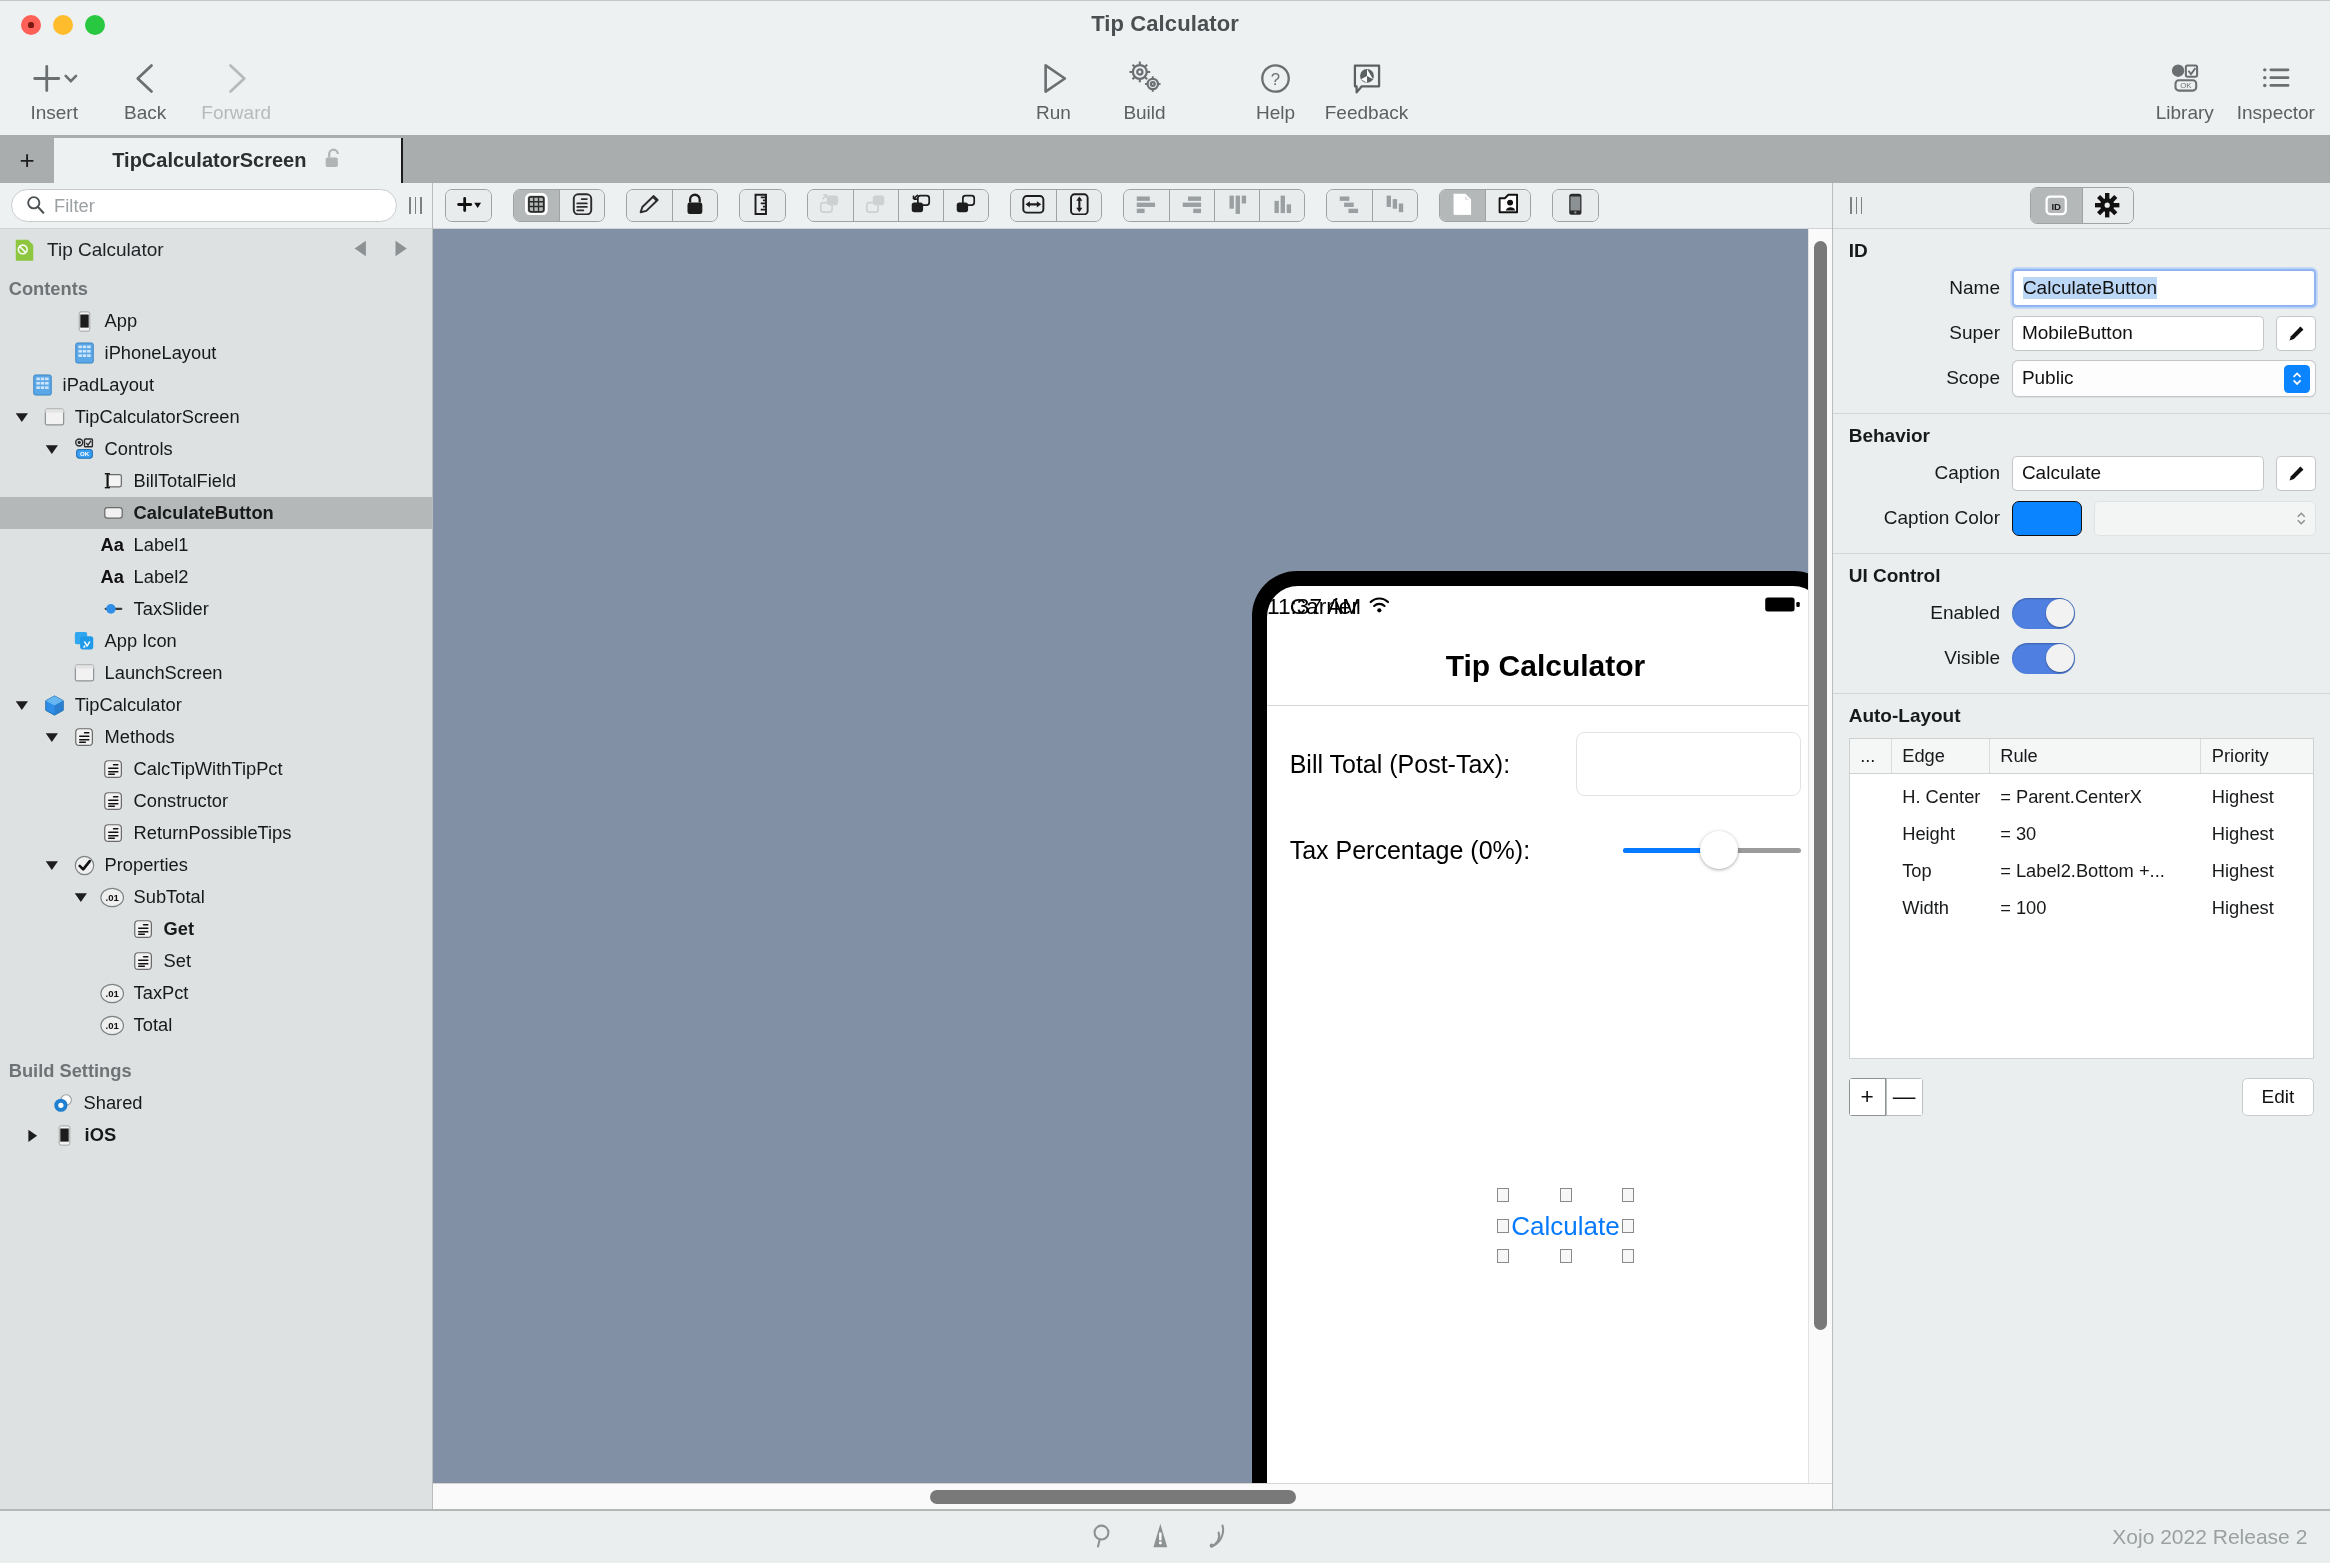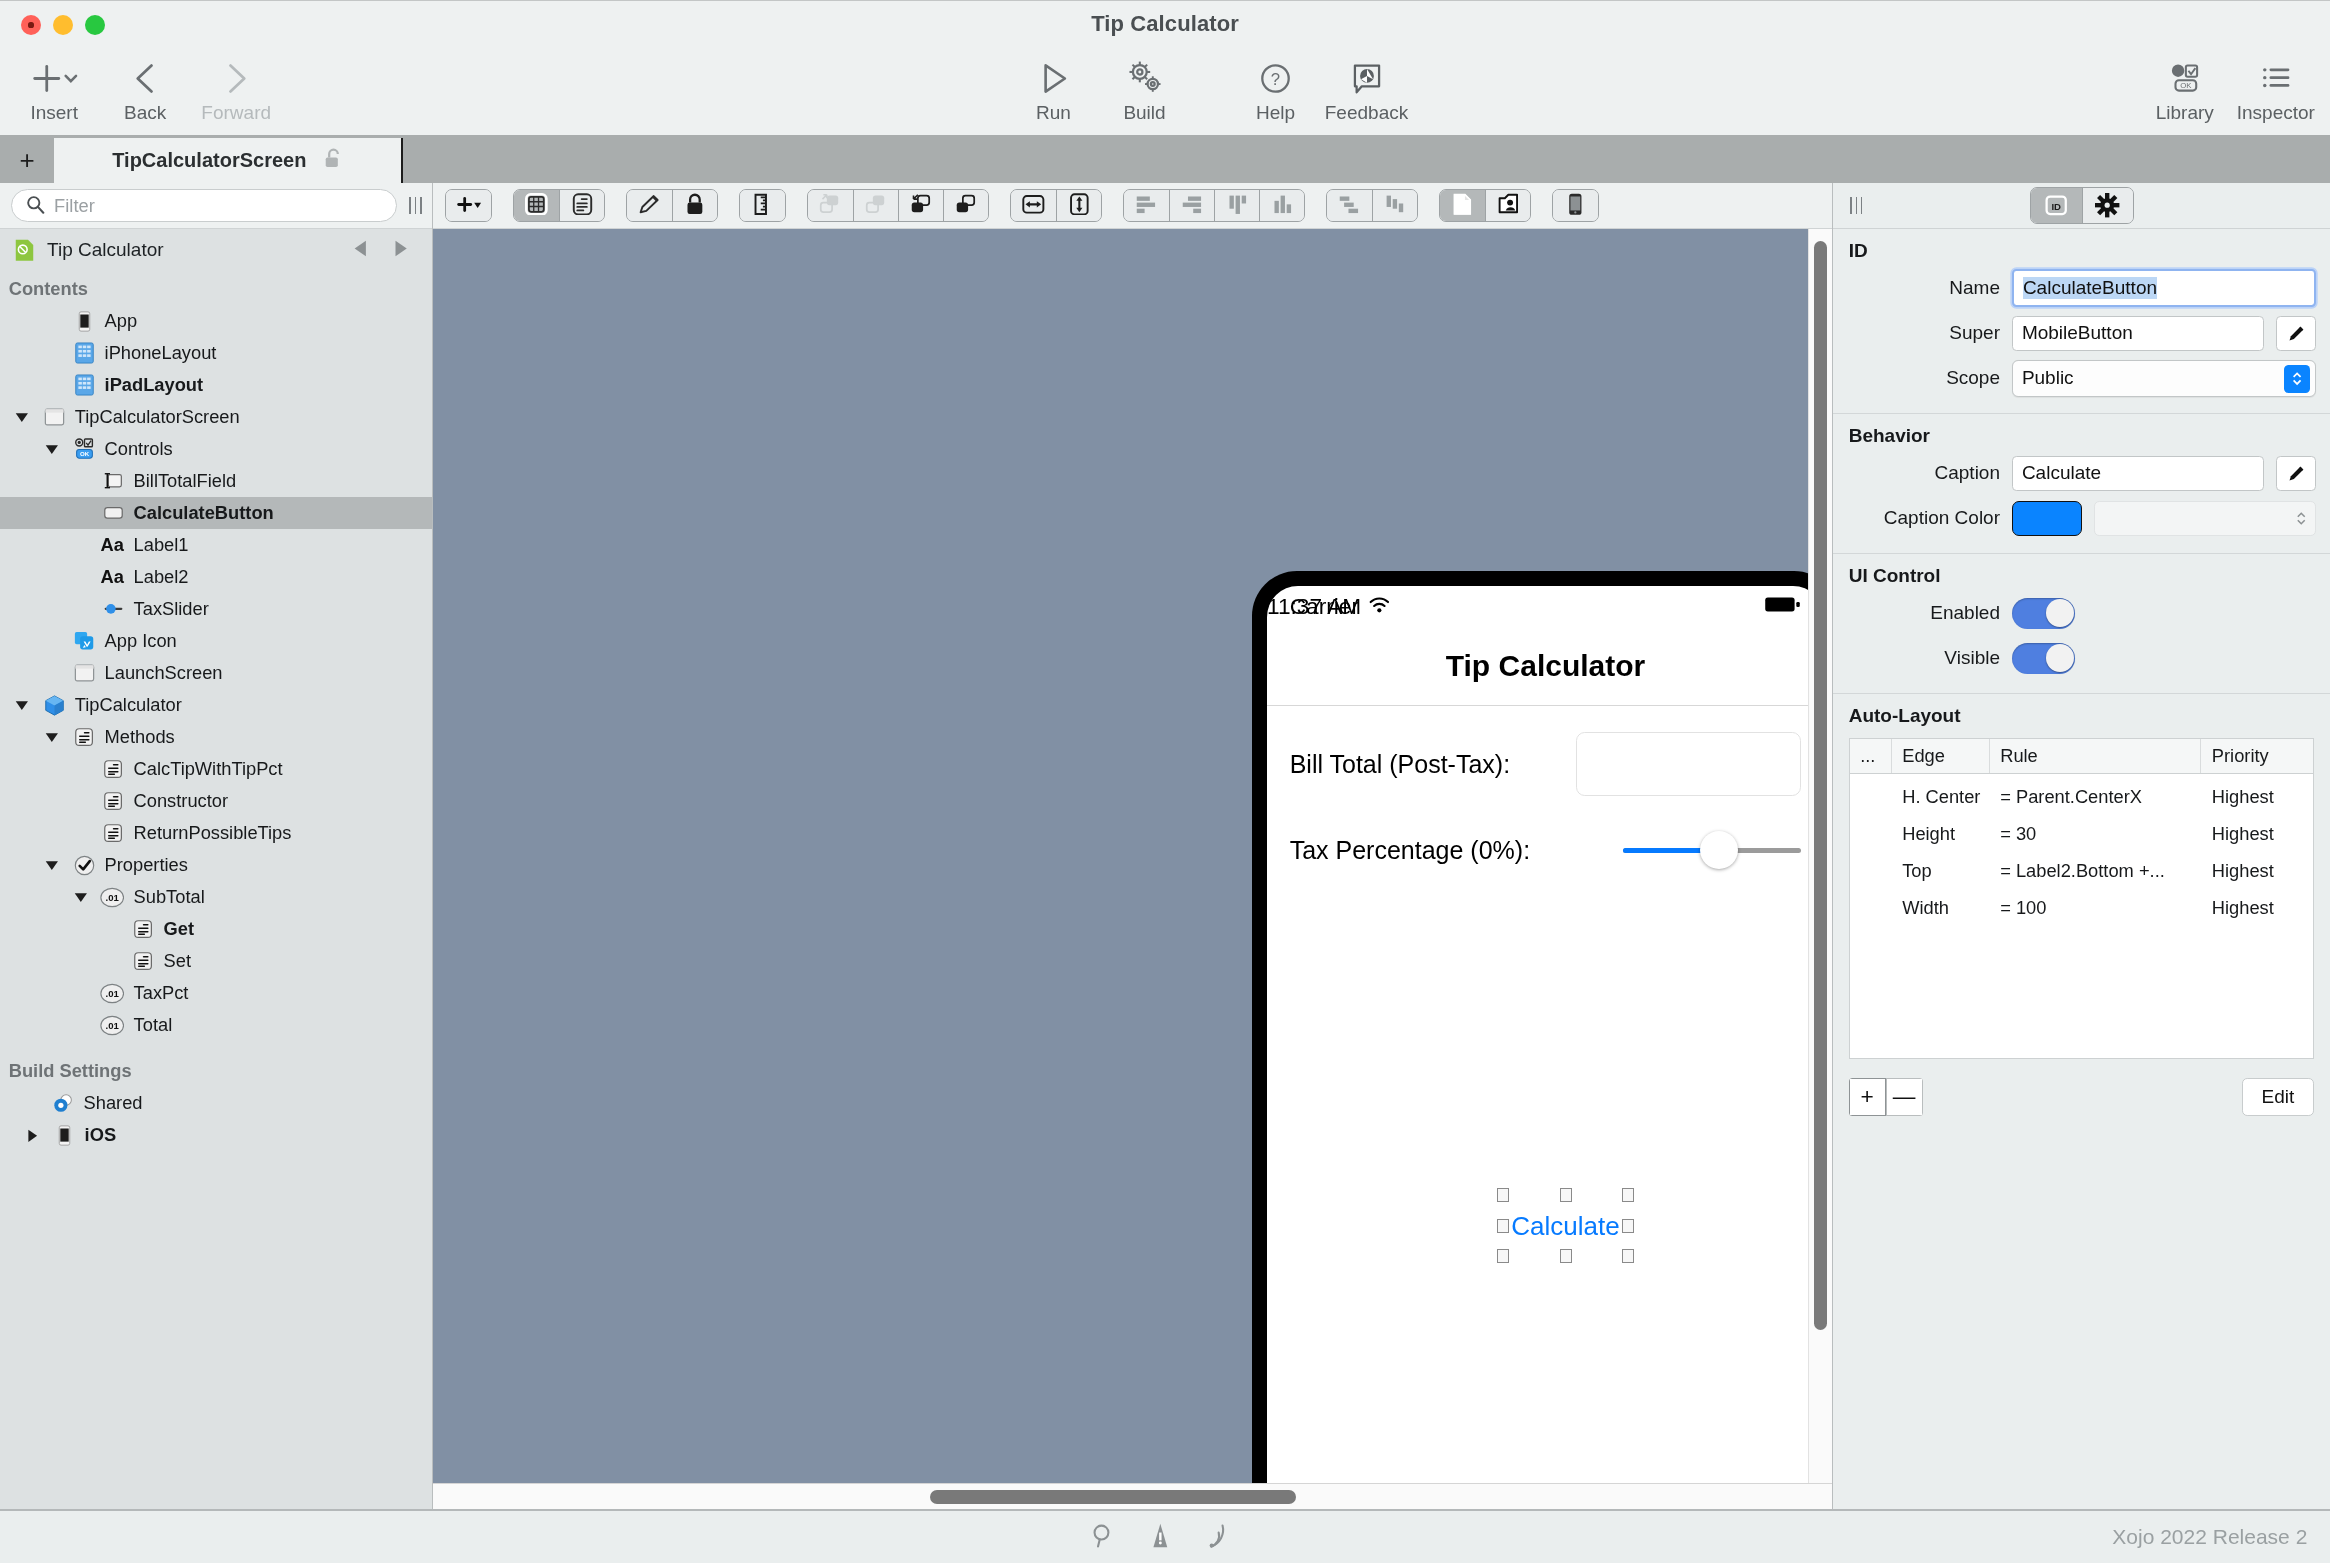--- a/index.html
+++ b/index.html
@@ -407,21 +407,21 @@
                     <rect x="10" y="9" width="4" height="3"></rect>
                     <rect x="15" y="9" width="4" height="3"></rect>
                     <rect x="5" y="14" width="4" height="3"></rect>
                     <rect x="10" y="14" width="4" height="3"></rect>
                     <rect x="15" y="14" width="4" height="3"></rect>
                   </g>
                 </svg>
               </span>
               <span>iPhoneLayout</span>
             </div>
-            <div class="row" style="padding-left: 42px; font-weight: bold;">
+            <div class="row" style="">
               <span class="disc"></span>
               <span class="ic">
                 <svg width="21" height="22" viewBox="0 0 24 25">
                   <rect x="2" y="1" width="20" height="23" rx="2" fill="#5aa7e8" stroke="#2f7ec0"></rect>
                   <g fill="#cfe6fa">
                     <rect x="5" y="4" width="4" height="3"></rect>
                     <rect x="10" y="4" width="4" height="3"></rect>
                     <rect x="15" y="4" width="4" height="3"></rect>
                     <rect x="5" y="9" width="4" height="3"></rect>
                     <rect x="10" y="9" width="4" height="3"></rect>

